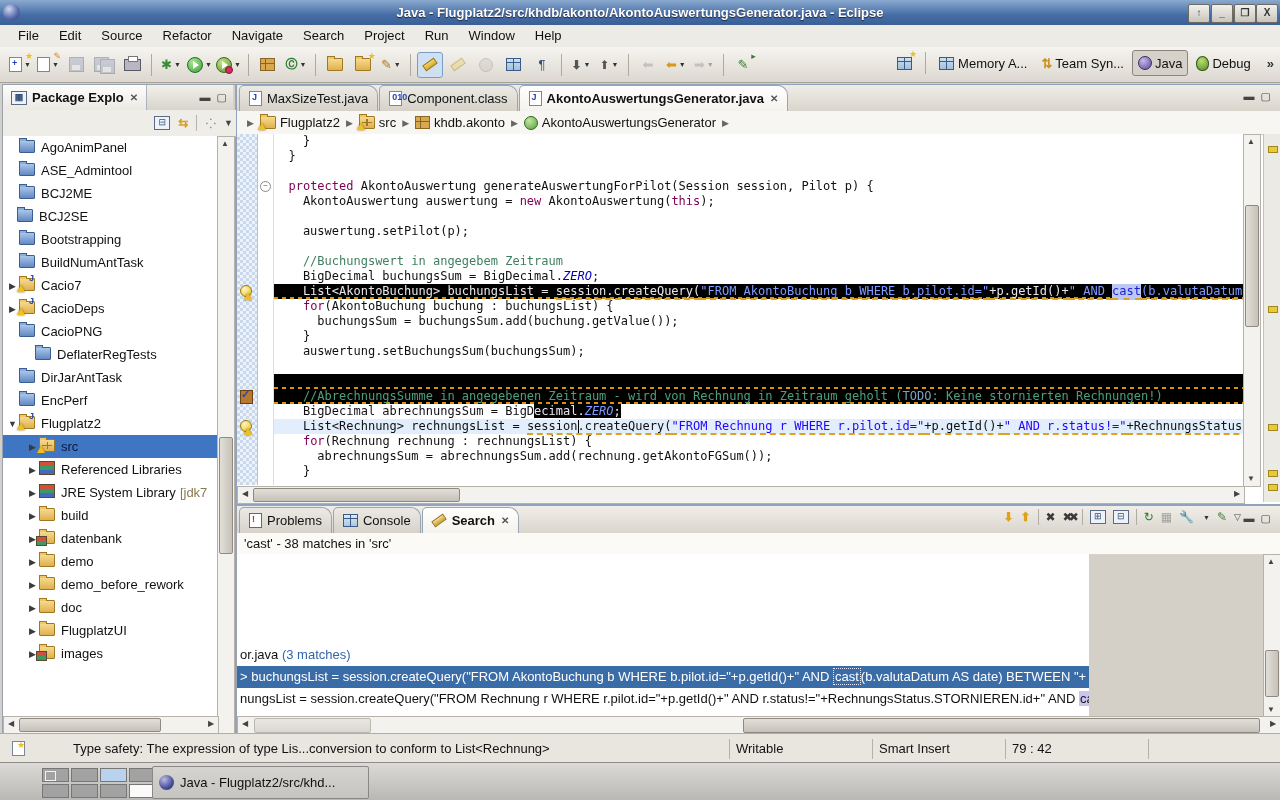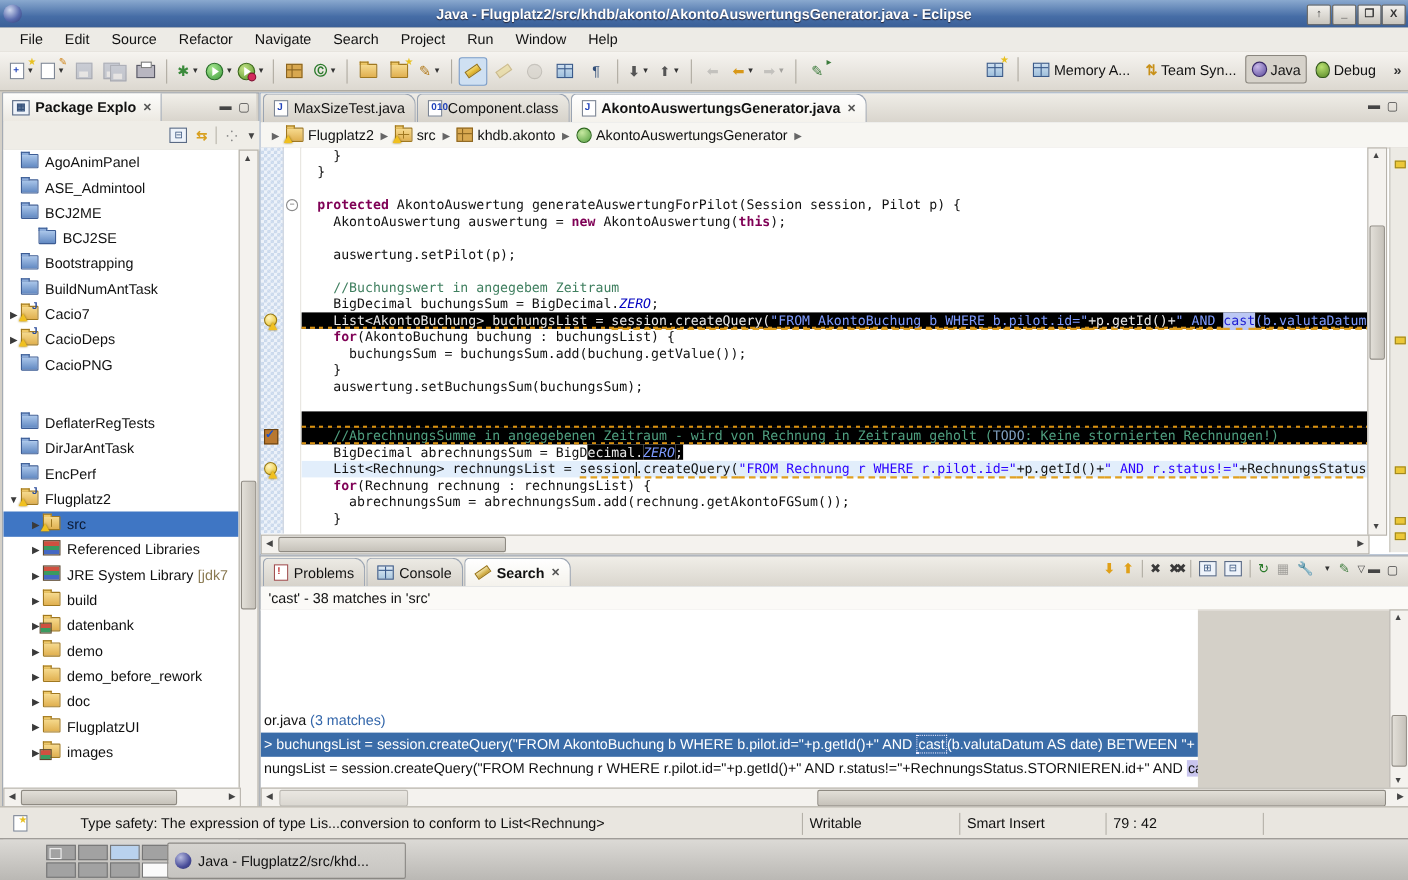--- a/index.html
+++ b/index.html
@@ -91,21 +91,21 @@
      background-size:6px 6px;background-position:0 0,3px 3px;border-right:1px solid #b8c4d4}
   #fold{left:21px;top:49px;width:15px;height:351px;background:#fff;border-right:1px solid #e0ddd6}
   .foldm{position:absolute;left:2px;width:9px;height:9px;border:1px solid #8a8a8a;border-radius:50%;background:#fff;line-height:7px;text-align:center;font-size:8px;color:#555}
   #code{left:37px;top:49px;width:969px;height:351px;background:#fff;overflow:hidden;
         font-family:"DejaVu Sans Mono",monospace;font-size:12px}
   .cl{height:15px;line-height:15px;white-space:pre;position:relative}
   .cl.inv{background:#000;color:#e8e8e8;
           background-image:repeating-linear-gradient(90deg,#d89010 0 4px,transparent 4px 8px);
           background-size:100% 2px;background-position:0 100%;background-repeat:no-repeat;background-color:#000}
   .cl.cur{background:#e2eefb}
-  .sg.k{color:#7f0055;font-weight:bold}
+  .sg.k{color:#7f0055;font-weight:normal}
   .sg.s{color:#2a00ff}
   .sg.cm{color:#3f7f5f}
   .sg.td{color:#7f9fbf;font-weight:normal}
   .sg.sf{color:#0000c0;font-style:italic}
   .cl.inv .sg.s,.cl.inv .sg.sf{color:#7e9bff}
   .cl.inv .sg.cm{color:#4f9f7f}
   .sg.u{border-bottom:2px dashed #e0a020}
   .sg.castsel{background:#bcc8f4;color:#1b1bd0;font-style:normal}
   .sg.invseg{background:#000;color:#e8e8e8}
   .sg.invseg.sf{color:#7e9bff;font-style:italic}
@@ -326,21 +326,21 @@
       <div class="trow" style="padding-left: 4px;">
         <span class="arr"></span>
         <span><span class="fld b"></span></span>
         <span class="tlabel">ASE_Admintool</span>
       </div>
       <div class="trow" style="padding-left: 4px;">
         <span class="arr"></span>
         <span><span class="fld b"></span></span>
         <span class="tlabel">BCJ2ME</span>
       </div>
-      <div class="trow" style="padding-left: 20px;">
+      <div class="trow" style="padding-left: 2px;">
         <span class="arr"></span>
         <span><span class="fld b"></span></span>
         <span class="tlabel">BCJ2SE</span>
       </div>
       <div class="trow" style="padding-left: 4px;">
         <span class="arr"></span>
         <span><span class="fld b"></span></span>
         <span class="tlabel">Bootstrapping</span>
       </div>
       <div class="trow" style="padding-left: 4px;">
@@ -356,21 +356,21 @@
       <div class="trow" style="padding-left: 4px;">
         <span class="arr">▶</span>
         <span><span class="fld"><i class="jj">J</i><i class="warn"></i></span></span>
         <span class="tlabel">CacioDeps</span>
       </div>
       <div class="trow" style="padding-left: 4px;">
         <span class="arr"></span>
         <span><span class="fld b"></span></span>
         <span class="tlabel">CacioPNG</span>
       </div>
-      <div class="trow" style="padding-left: 4px; margin-top: 30px;">
+      <div class="trow" style="padding-left: 20px;">
         <span class="arr"></span>
         <span><span class="fld b"></span></span>
         <span class="tlabel">DeflaterRegTests</span>
       </div>
       <div class="trow" style="padding-left: 4px;">
         <span class="arr"></span>
         <span><span class="fld b"></span></span>
         <span class="tlabel">DirJarAntTask</span>
       </div>
       <div class="trow" style="padding-left: 4px;">

